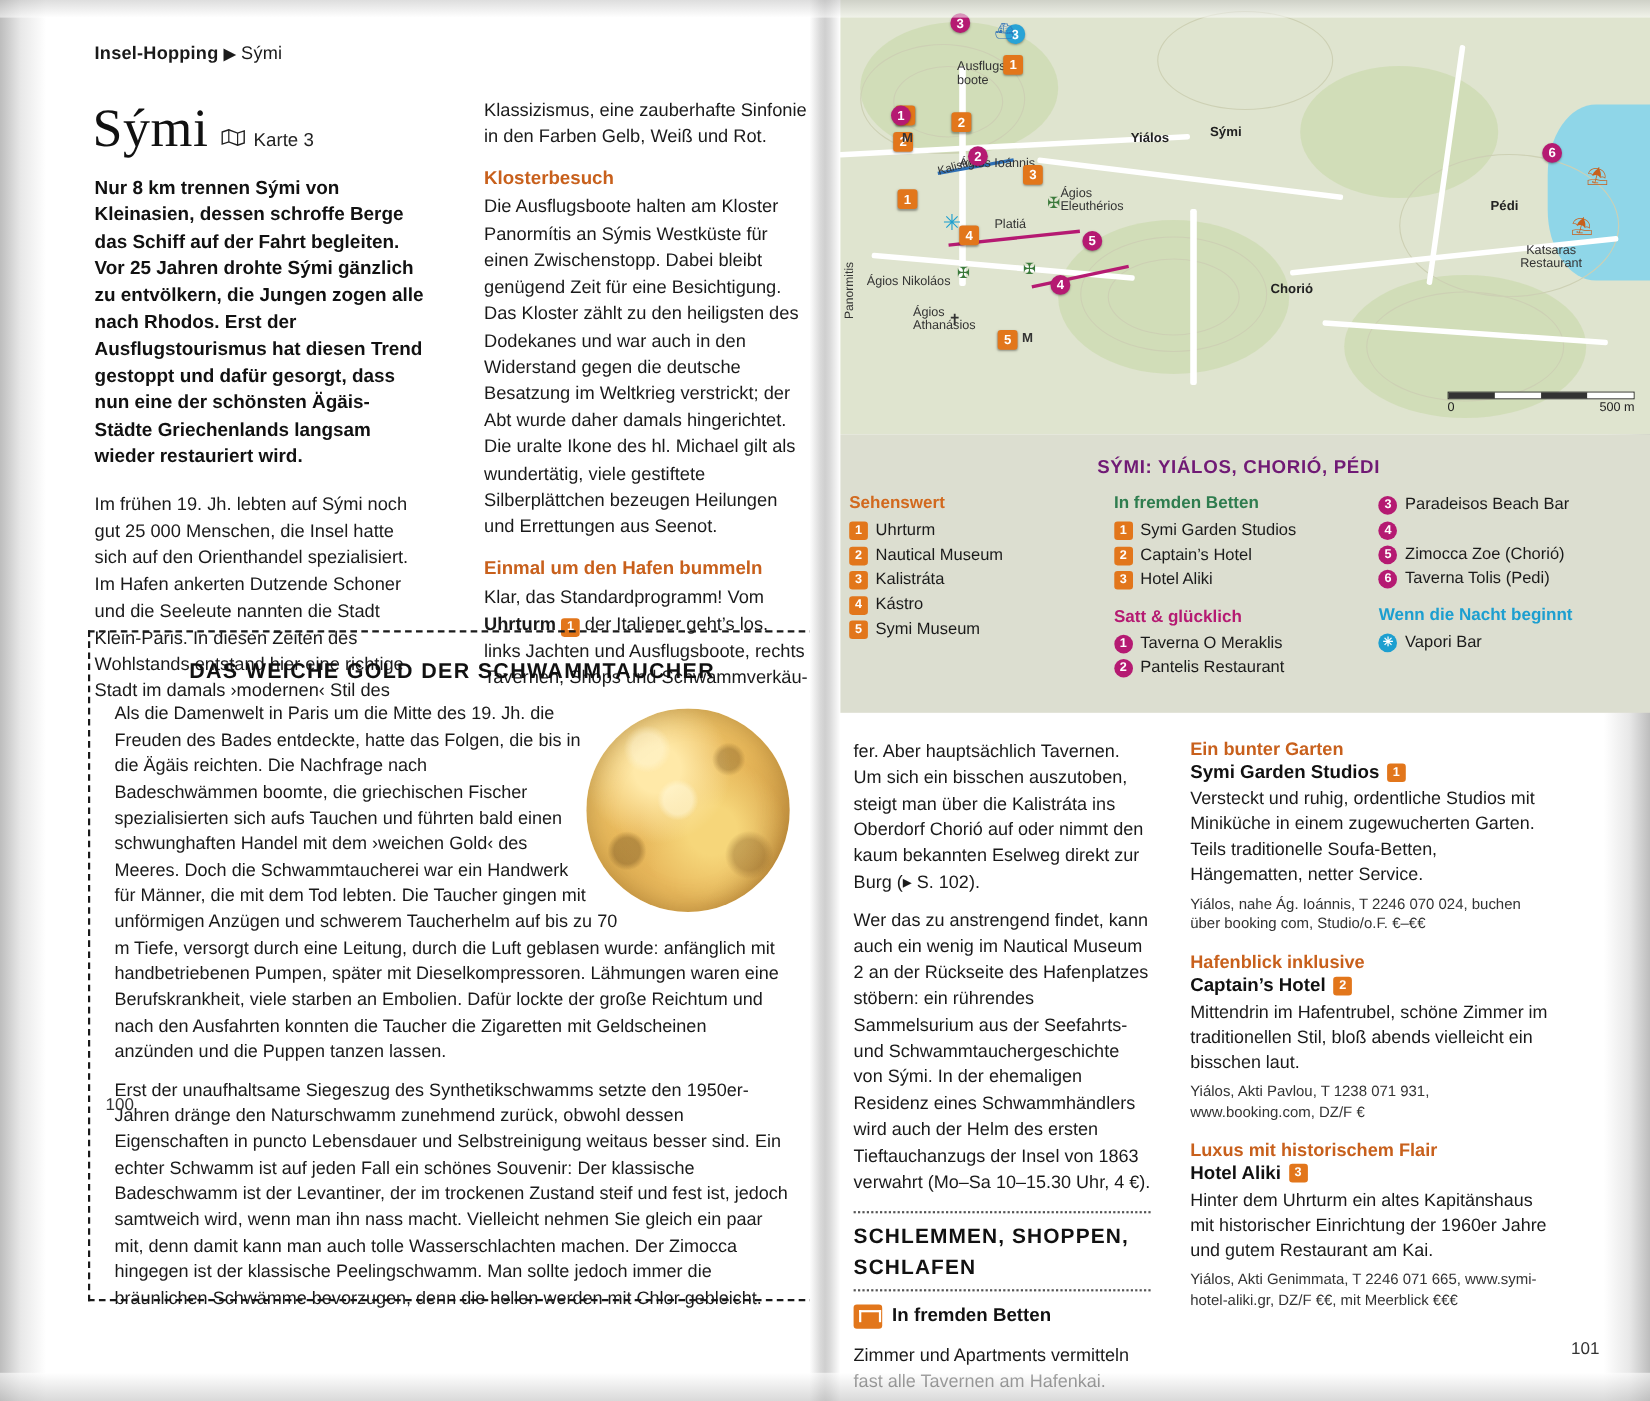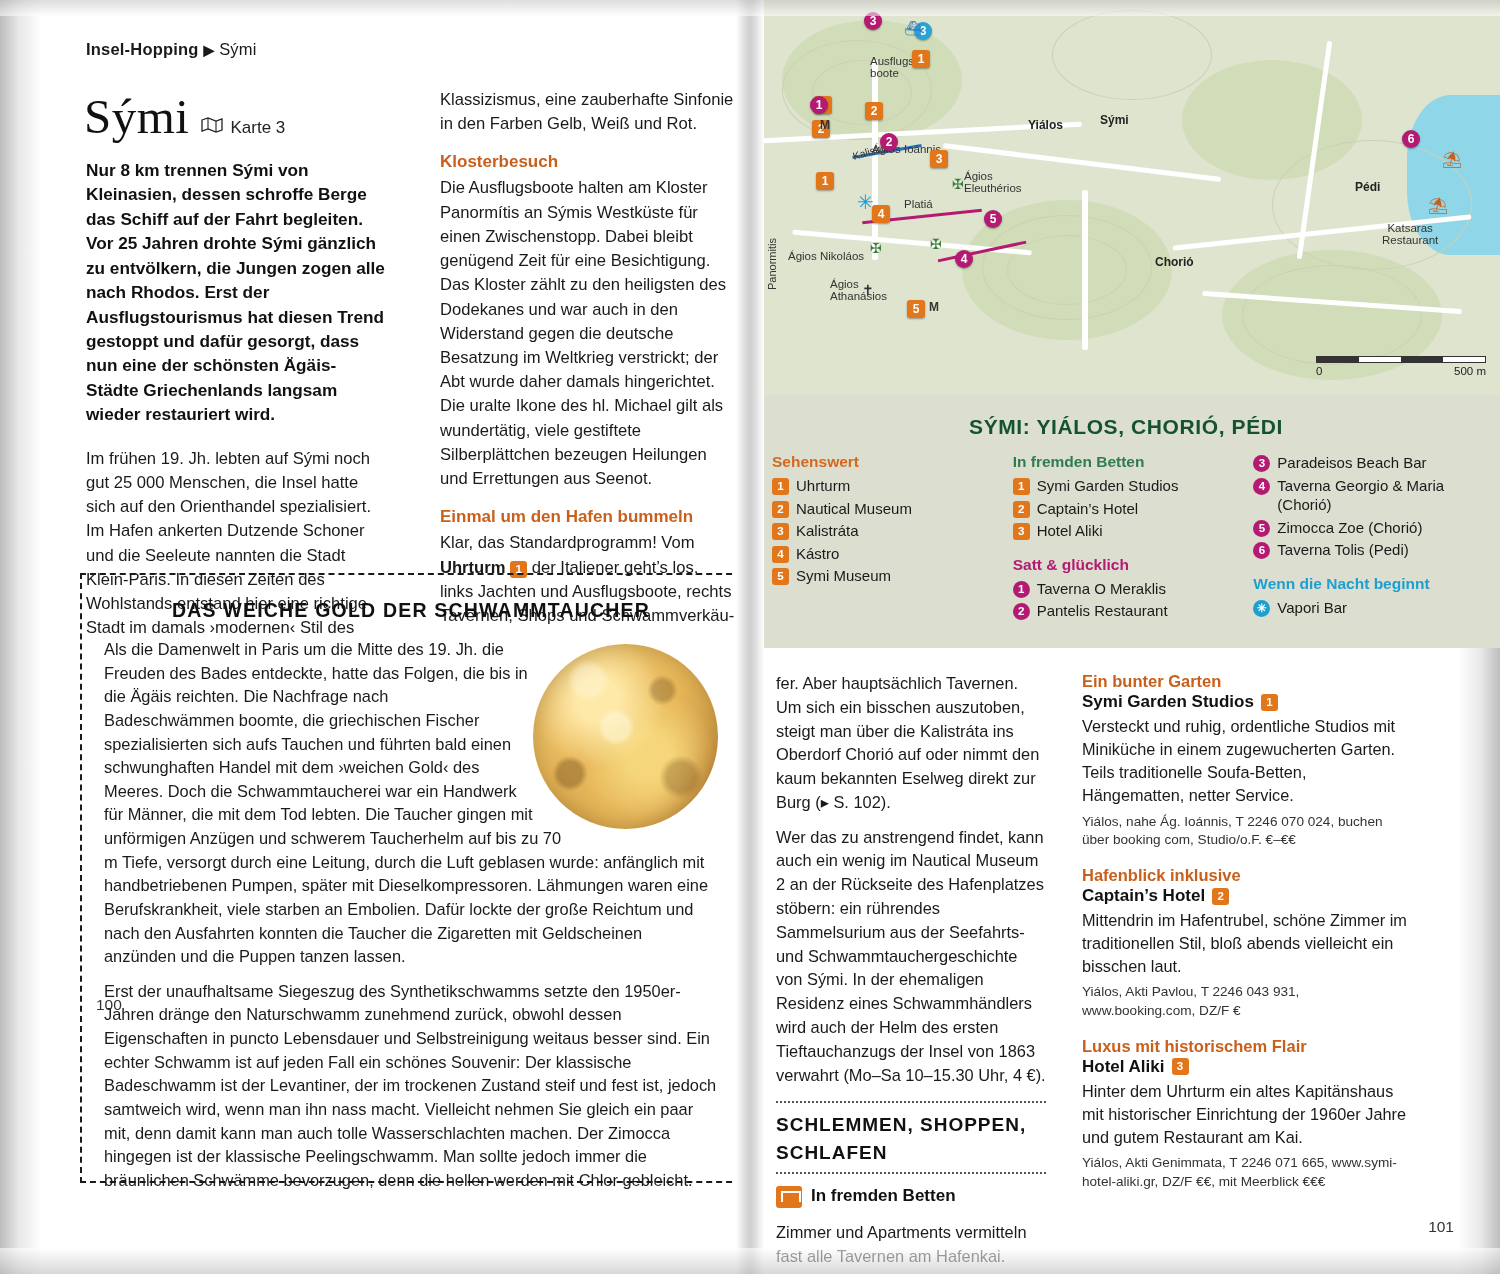--- a/index.html
+++ b/index.html
@@ -143,22 +143,22 @@
   .scalebar .bar div:nth-child(odd){ background:#333; }
   .scalebar .bar div:nth-child(even){ background:#fff; }
   .scalebar .lbls { display:flex; justify-content:space-between; font-size:11.5px; margin-top:2px; color:#222; }
 
   
   .legend {
     position:absolute; left:0; top:395px; width:748px; height:253px;
     background:#dcded0; padding:14px 20px 10px 20px;
   }
   .legend h2 {
-    margin:6px 0 14px 0; text-align:center; font-size:21px; letter-spacing:.6px;
-    font-weight:bold; color:#14532d;
+    margin:6px 0 14px 0; text-align:center; font-size:17px; letter-spacing:.6px;
+    font-weight:bold; color:#701a75;
   }
   .legend-cols { display:flex; gap:14px; }
   .lg-col { width:33%; }
   .lg-head { font-size:15.5px; font-weight:bold; margin:0 0 5px 0; }
   .lg-head.orange { color:#d2691e; }
   .lg-head.green { color:#2f7d4f; }
   .lg-head.magenta { color:#b51a72; }
   .lg-head.blue { color:#1d9fd0; }
   .lg-item { display:flex; align-items:flex-start; gap:7px; font-size:15px; line-height:1.3; margin-bottom:3px; color:#1a1a1a;}
   .badge {
@@ -397,21 +397,20 @@
             </div>
         </div>
 
         <div class="lg-col">
           <div class="lg-item">
               <span class="badge magenta">3</span>
               <span>Paradeisos Beach Bar</span>
             </div>
           <div class="lg-item">
               <span class="badge magenta">4</span>
-              <span>Taverna Georgio &amp; Maria (Chorió)</span>
             </div>
           <div class="lg-item">
               <span class="badge magenta">5</span>
               <span>Zimocca Zoe (Chorió)</span>
             </div>
           <div class="lg-item">
               <span class="badge magenta">6</span>
               <span>Taverna Tolis (Pedi)</span>
             </div>
           <div class="lg-gap"></div>
@@ -448,21 +447,21 @@
         <div class="entry-meta">Yiálos, nahe Ág. Ioánnis, T 2246 070 024, buchen über booking com, Studio/o.F. €–€€</div>
       </div>
 
       <div>
         <div class="entry-kicker">Hafenblick inklusive</div>
         <div class="entry-name">
           <span>Captain’s Hotel</span>
           <span class="inline-badge">2</span>
         </div>
         <div class="entry-desc">Mittendrin im Hafentrubel, schöne Zimmer im traditionellen Stil, bloß abends vielleicht ein bisschen laut.</div>
-        <div class="entry-meta">Yiálos, Akti Pavlou, T 2246 043 931, www.booking.com, DZ/F €</div>
+        <div class="entry-meta">Yiálos, Akti Pavlou, T 1238 071 931, www.booking.com, DZ/F €</div>
       </div>
 
       <div>
         <div class="entry-kicker">Luxus mit historischem Flair</div>
         <div class="entry-name">
           <span>Hotel Aliki</span>
           <span class="inline-badge">3</span>
         </div>
         <div class="entry-desc">Hinter dem Uhrturm ein altes Kapitänshaus mit historischer Einrichtung der 1960er Jahre und gutem Restaurant am Kai.</div>
         <div class="entry-meta">Yiálos, Akti Genimmata, T 2246 071 665, www.symi-hotel-aliki.gr, DZ/F €€, mit Meerblick €€€</div>

